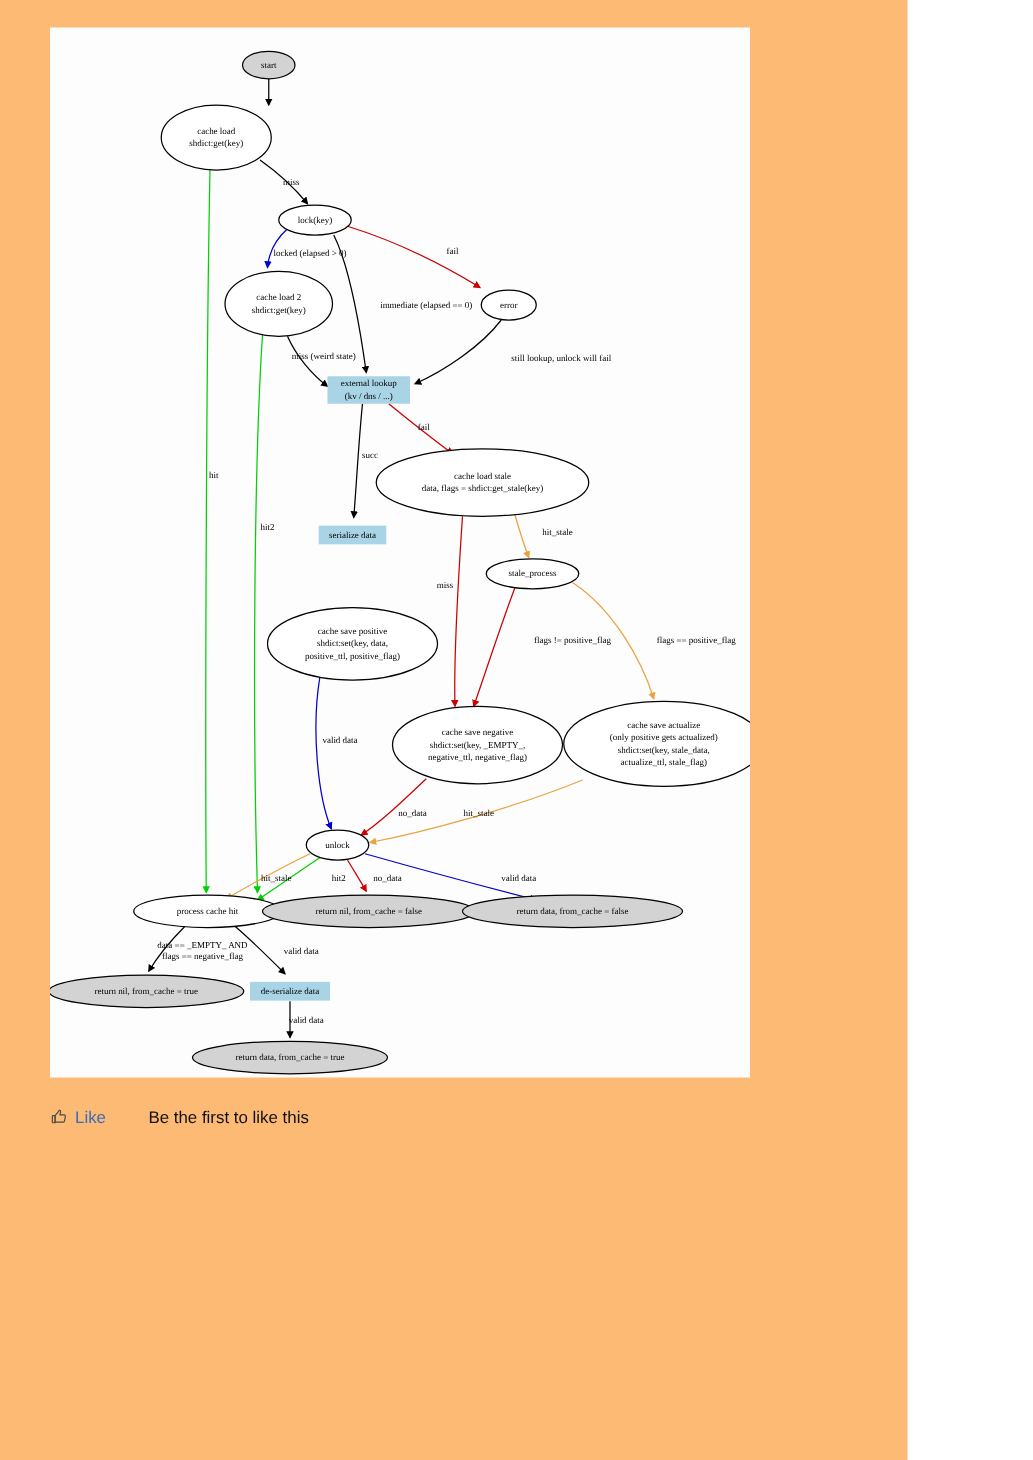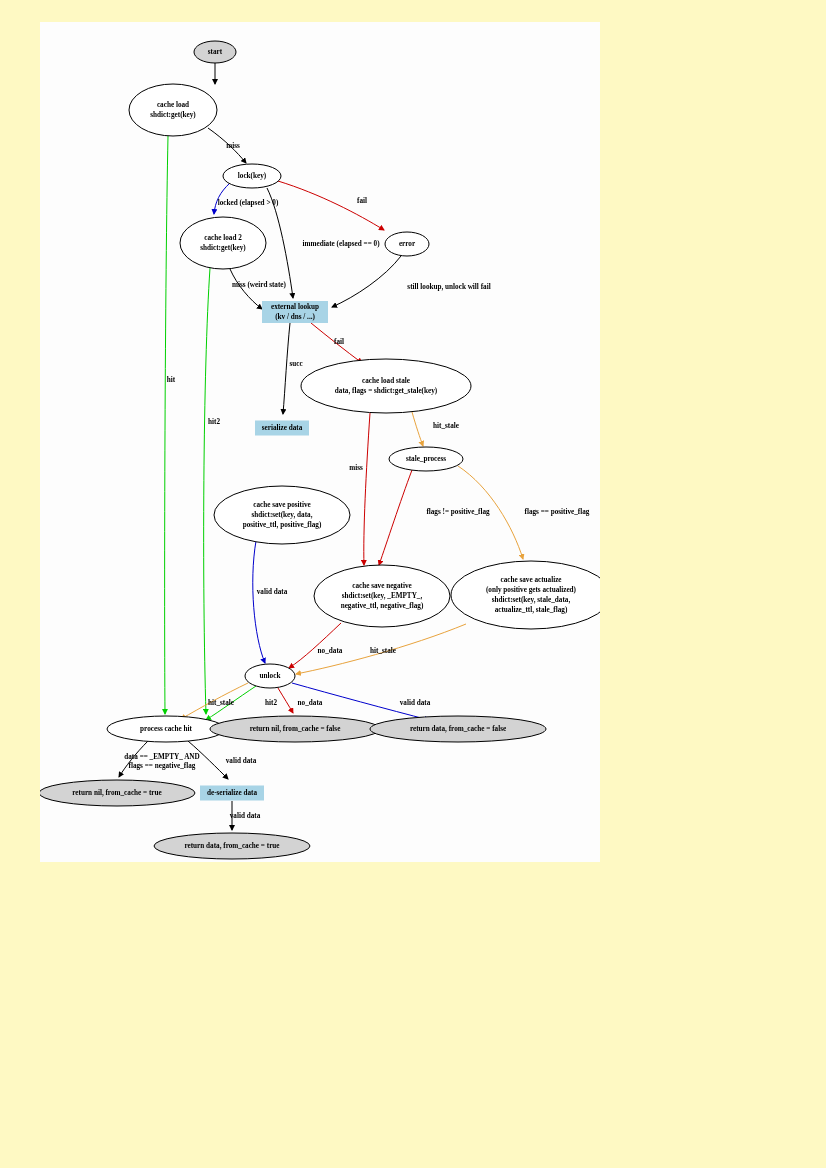--- a/index.html
+++ b/index.html
@@ -1,17 +1,17 @@
 <!DOCTYPE html>
 <html><head>
 <meta charset="utf-8">
 <style>
   html,body{margin:0;padding:0;background:#ffffff;}
   body{width:826px;height:1168px;font-family:"Liberation Serif",serif;}
-  #page{position:relative;width:826px;height:1168px;overflow:hidden;background:#fef9c3;font-weight:bold;}
+  #page{position:relative;width:726px;height:1168px;overflow:hidden;background:#fdba74;}
   #diagram-wrap{position:absolute;left:40px;top:22px;width:560px;height:840px;background:#fdfdfd;}
   #graph{display:block;width:560px;height:840px;}
   .nd-ellipse{fill:#ffffff;stroke:#000000;stroke-width:1;}
   .nd-ellipse.filled{fill:#d3d3d3;}
   .nd-box{fill:#a8d4e6;stroke:none;}
   .nd-label{font-family:"Liberation Serif",serif;font-size:7.2px;fill:#000;text-anchor:middle;dominant-baseline:middle;}
   .ed-label{font-family:"Liberation Serif",serif;font-size:7.2px;fill:#000;text-anchor:middle;dominant-baseline:middle;}
   .ed{fill:none;stroke-width:1;}
 
   #social-bar{position:absolute;left:40px;top:880px;width:560px;height:26px;display:flex;align-items:center;
@@ -172,14 +172,25 @@
           <text class="ed-label" x="231" y="681"><tspan x="231" dy="0">hit2</tspan></text>
           <text class="ed-label" x="270" y="681"><tspan x="270" dy="0">no_data</tspan></text>
           <text class="ed-label" x="375" y="681"><tspan x="375" dy="0">valid data</tspan></text>
           <text class="ed-label" x="122" y="734.5"><tspan x="122" dy="0">data == _EMPTY_ AND</tspan><tspan x="122" dy="9">flags == negative_flag</tspan></text>
           <text class="ed-label" x="201" y="739"><tspan x="201" dy="0">valid data</tspan></text>
           <text class="ed-label" x="205" y="794"><tspan x="205" dy="0">valid data</tspan></text>
         </g>
     </svg>
   </div>
 
+  <div id="social-bar">
+    <div id="like-btn">
+      <svg class="thumb" viewBox="0 0 24 24">
+        <path d="M6.5 10.5 H4 a1 1 0 0 0 -1 1 v7 a1 1 0 0 0 1 1 h2.5 z" fill="none" stroke="#4a4a4a" stroke-width="1.5"></path>
+        <path d="M6.5 10.5 L10.5 5.5 C11 4.2 11.6 3.4 12.6 3.7 c1 0.3 1.1 1.4 0.9 2.4 l-0.8 3.3 h5.4
+                 c1.1 0 1.8 0.9 1.6 1.9 l-1.2 6 c-0.2 0.9 -0.9 1.5 -1.8 1.5 H6.5 z" fill="none" stroke="#4a4a4a" stroke-width="1.5" stroke-linejoin="round"></path>
+      </svg>
+      <span id="like-label">Like</span>
+    </div>
+    <span id="like-count">Be the first to like this</span>
+  </div>
 
 </div>
 
 </body></html>

